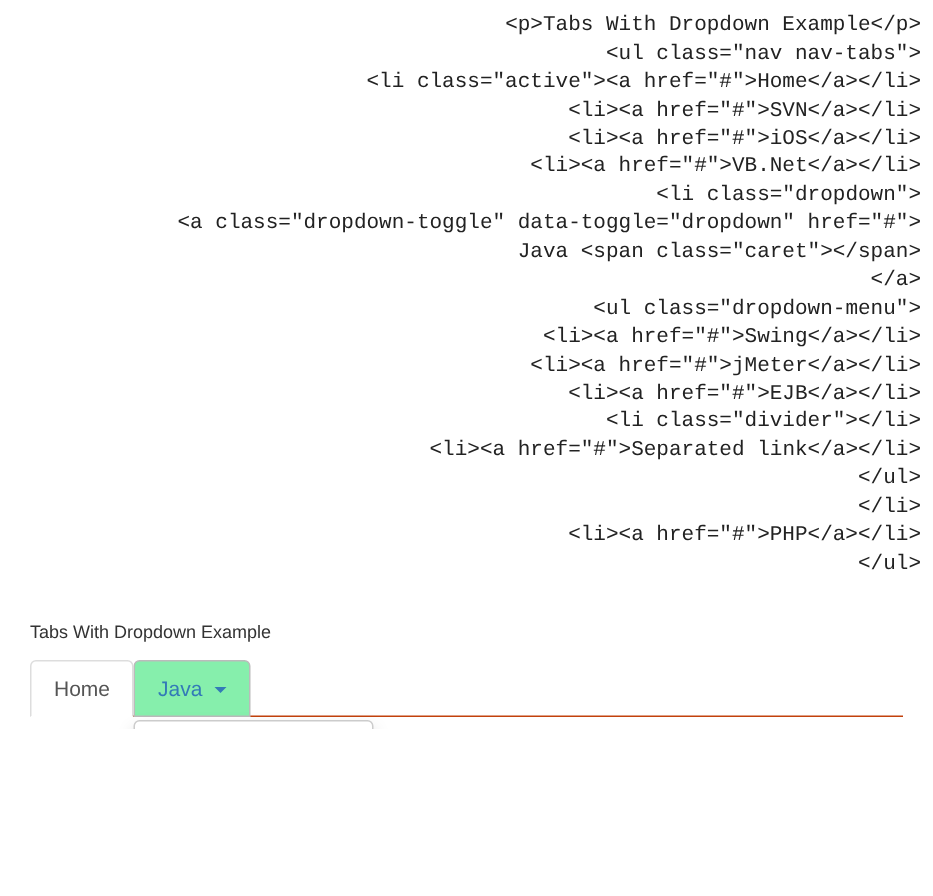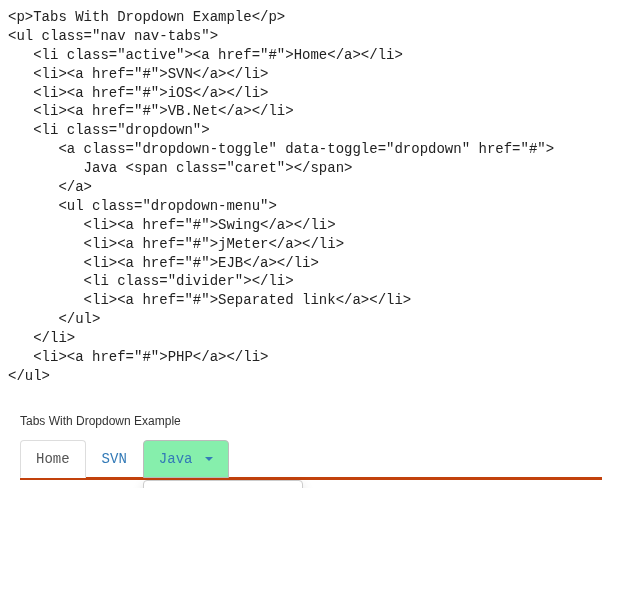--- a/index.html
+++ b/index.html
@@ -12,36 +12,36 @@
     background: #fff;
     width: 622px;
   }
   .code-block {
     font-family: "Courier New", Courier, monospace;
     font-size: 14px;
     line-height: 1.35;
     white-space: pre;
     margin-bottom: 18px;
     color: #222;
+    text-align: right;
   }
   .rendered {
     padding: 10px 12px 0 12px;
   }
   .title {
     font-size: 12px;
     color: #333;
     margin-bottom: 12px;
   }
   .nav-tabs {
     list-style: none;
     padding: 0;
     margin: 0;
-    border-bottom: 3px solid #c2410c;
+    border-bottom: 1px solid #c2410c;
     display: flex;
-    font-family: Liberation Mono, monospace;
   }
   .nav-tabs > li {
     position: relative;
     margin-bottom: -1px;
   }
   .nav-tabs > li > a {
     display: block;
     padding: 10px 15px;
     color: #337ab7;
     text-decoration: none;
@@ -119,23 +119,20 @@
    &lt;/li&gt;
    &lt;li&gt;&lt;a href="#"&gt;PHP&lt;/a&gt;&lt;/li&gt;
 &lt;/ul&gt;</div>
 
 <div class="rendered">
   <div class="title">Tabs With Dropdown Example</div>
   <ul class="nav-tabs">
     <li class="active">
       <a href="#">Home</a>
     </li>
-    <li>
-      <a href="#">SVN</a>
-    </li>
     <li class="open">
       <a href="#">
         <span>Java</span>
         <span class="caret"></span>
       </a>
       <ul class="dropdown-menu">
         <li>
           <a href="#">Swing</a>
         </li>
         <li>

